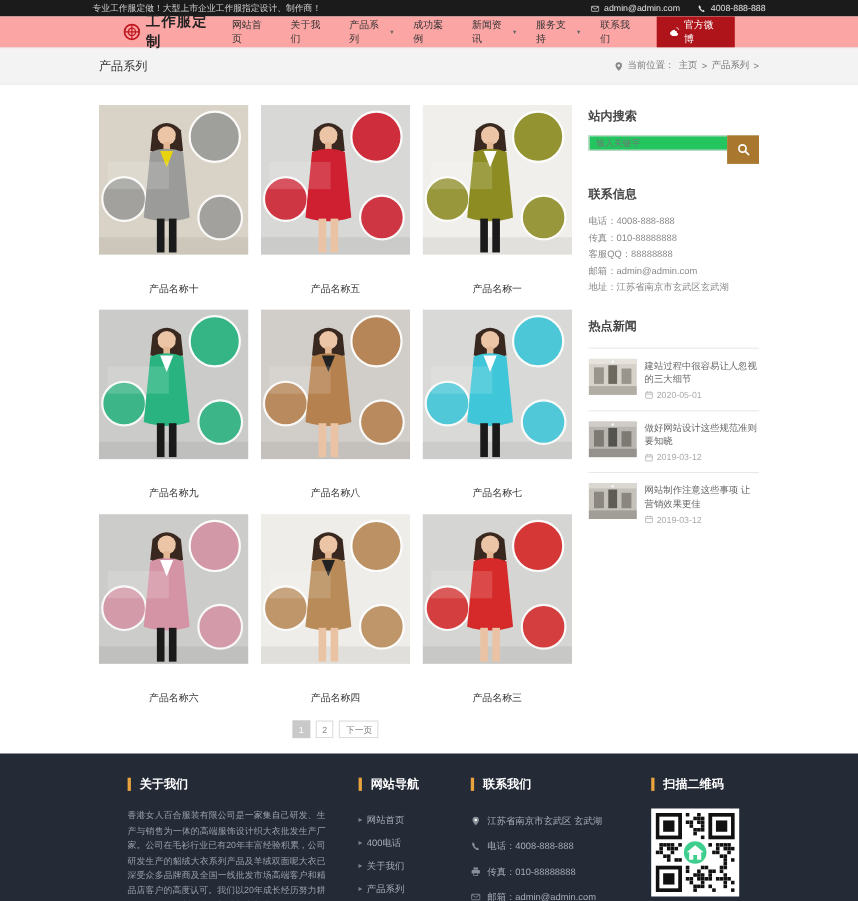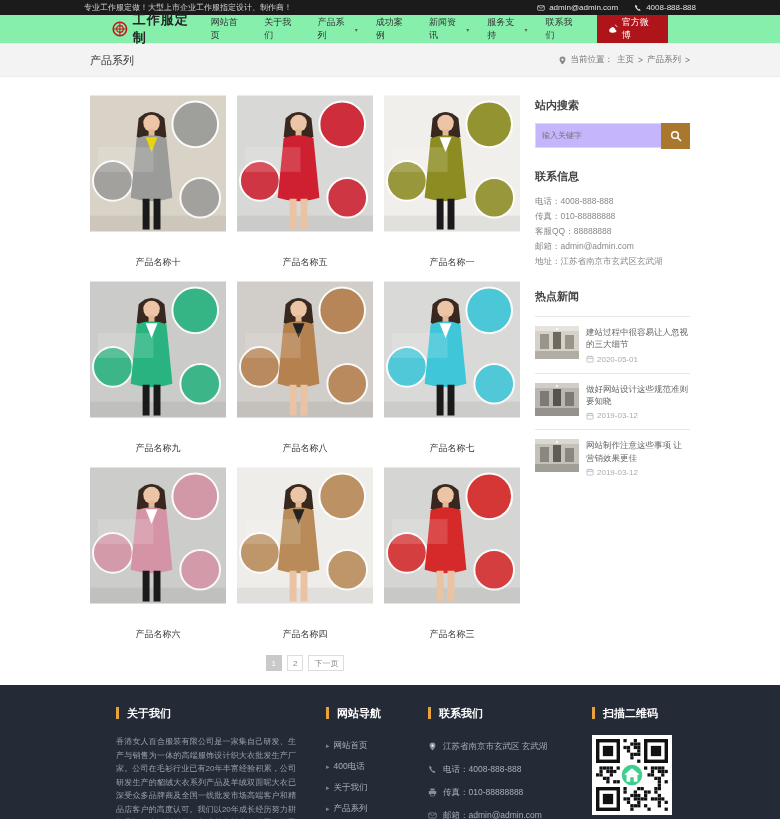--- a/index.html
+++ b/index.html
@@ -14,21 +14,21 @@
 
   
   .topbar { background:#1b1b1b; height:15px; }
   .topbar-inner { width:612px; margin:0 auto; height:100%; display:flex; align-items:center; justify-content:space-between; }
   .topbar-slogan { font-size:8px; color:#cfcfcf; }
   .topbar-right { display:flex; align-items:center; gap:16px; }
   .topbar-item { display:flex; align-items:center; gap:4px; font-size:8px; color:#e2e2e2; }
   .icon-8 { width:8px; height:8px; color:#e2e2e2; }
 
   
-  .header { background:#86efac; height:29px; border-bottom:1px solid #ececec; }
+  .header { background:#fca5a5; height:29px; border-bottom:1px solid #ececec; }
   .header-inner { width:556px; margin:0 auto; height:100%; display:flex; align-items:center; justify-content:space-between; }
   .logo { display:flex; align-items:center; gap:5px; }
   .logo-icon { width:16px; height:16px; }
   .logo-text { font-size:13px; font-weight:bold; color:#232323; letter-spacing:1px; }
   .nav { display:flex; align-items:stretch; height:100%; }
   .nav-item { display:flex; align-items:center; padding:0 9px; font-size:9px; color:#333; cursor:pointer; }
   .nav-caret { font-size:6px; color:#666; margin-left:2px; }
   .weibo-btn { display:flex; align-items:center; gap:4px; background:#ae1419; color:#fff; font-size:9px; padding:0 11px; margin-left:7px; cursor:pointer; }
   .icon-10w { width:10px; height:10px; color:#fff; }
 
@@ -49,21 +49,21 @@
   .card-name { font-size:9px; color:#333; text-align:center; padding:24px 0 6px; }
   .pagination { display:flex; justify-content:center; gap:5px; margin-top:8px; }
   .page-btn { min-width:16px; height:16px; padding:0 5px; display:flex; align-items:center; justify-content:center;
     font-size:8px; color:#888; background:#fff; border:1px solid #ddd; cursor:pointer; }
   .page-btn.active { background:#c9c9c9; border-color:#c9c9c9; color:#fff; }
 
   
   .sidebar { width:155px; }
   .side-title { font-size:11px; font-weight:bold; color:#444; margin:3px 0 10px; }
   .search-row { display:flex; }
-  .search-input { flex:1; min-width:0; height:25px; border:1px solid #ddd; border-right:none; font-size:8px; padding:0 6px; color:#333; outline:none; background:#c4b5fd; font-family:inherit; }
+  .search-input { flex:1; min-width:0; height:14px; border:1px solid #ddd; border-right:none; font-size:8px; padding:0 6px; color:#333; outline:none; background:#22c55e; font-family:inherit; }
   .search-btn { width:29px; height:26px; background:#a9772e; border:none; display:flex; align-items:center; justify-content:center; cursor:pointer; }
   .icon-12 { width:12px; height:12px; }
   .contact-block { margin-top:20px; }
   .contact-line { font-size:8.5px; color:#888; line-height:15px; }
   .news-block { margin-top:20px; }
   .news-list { margin-top:12px; }
   .news-item { display:flex; gap:7px; padding:9px 0; border-top:1px solid #e8e8e8; cursor:pointer; }
   .news-thumb { width:44px; height:33px; flex:none; overflow:hidden; }
   .news-body { flex:1; min-width:0; }
   .news-title { font-size:8.5px; color:#666; line-height:1.45; margin:0 0 4px; }

